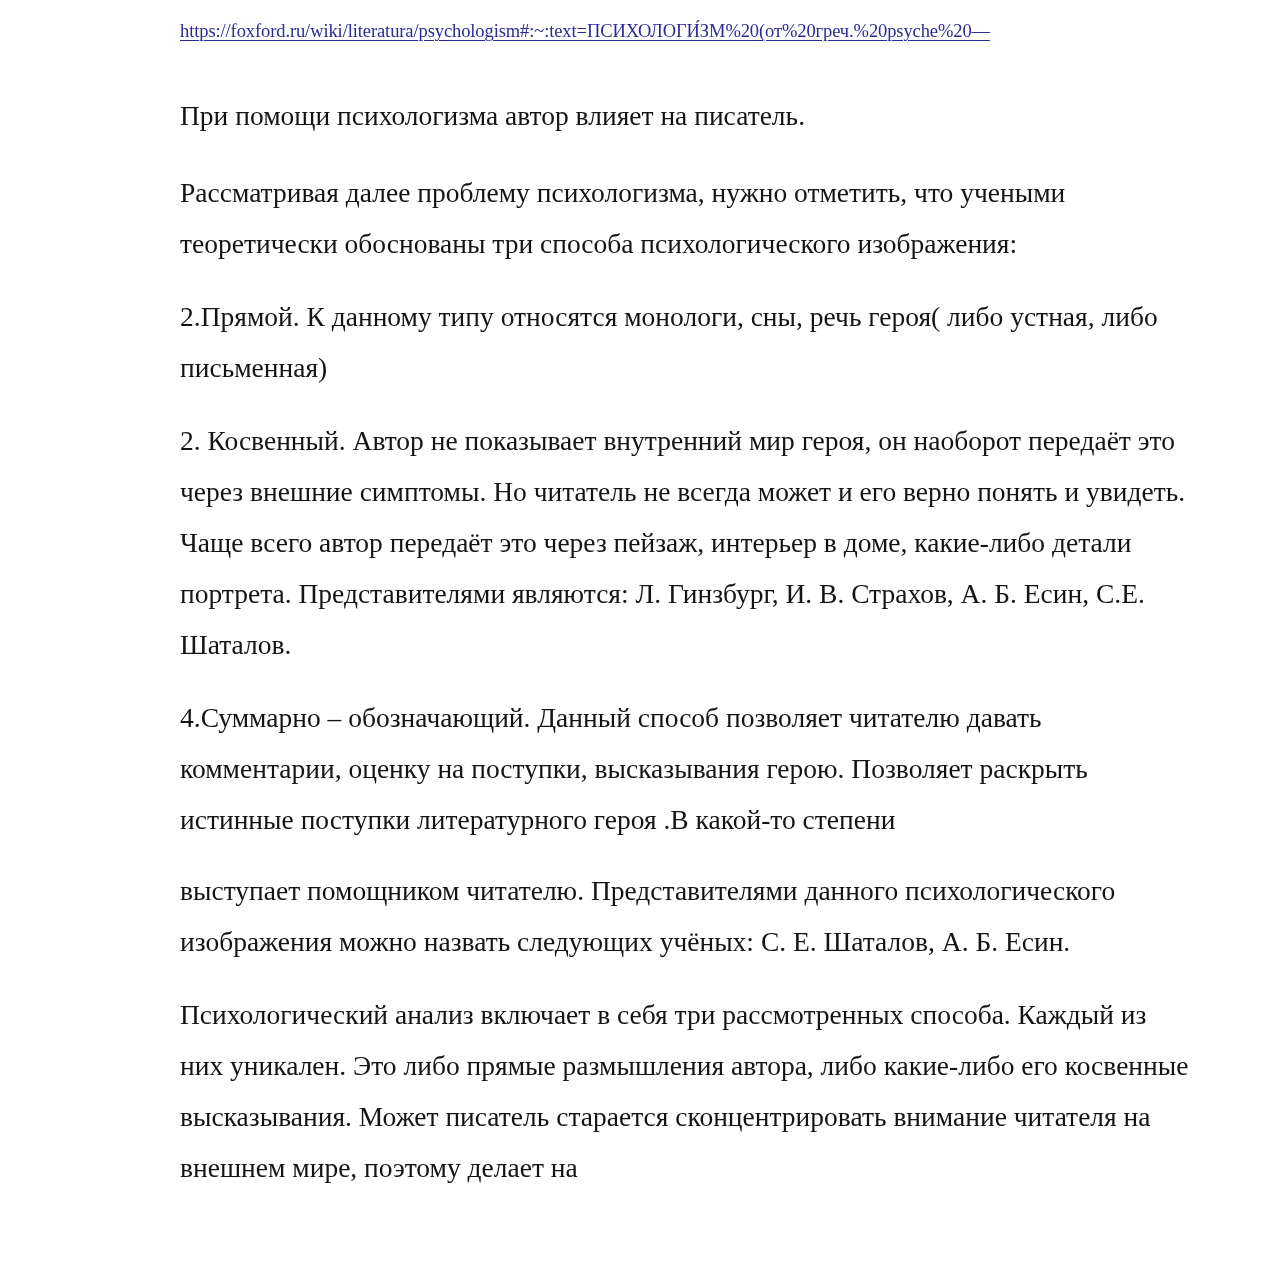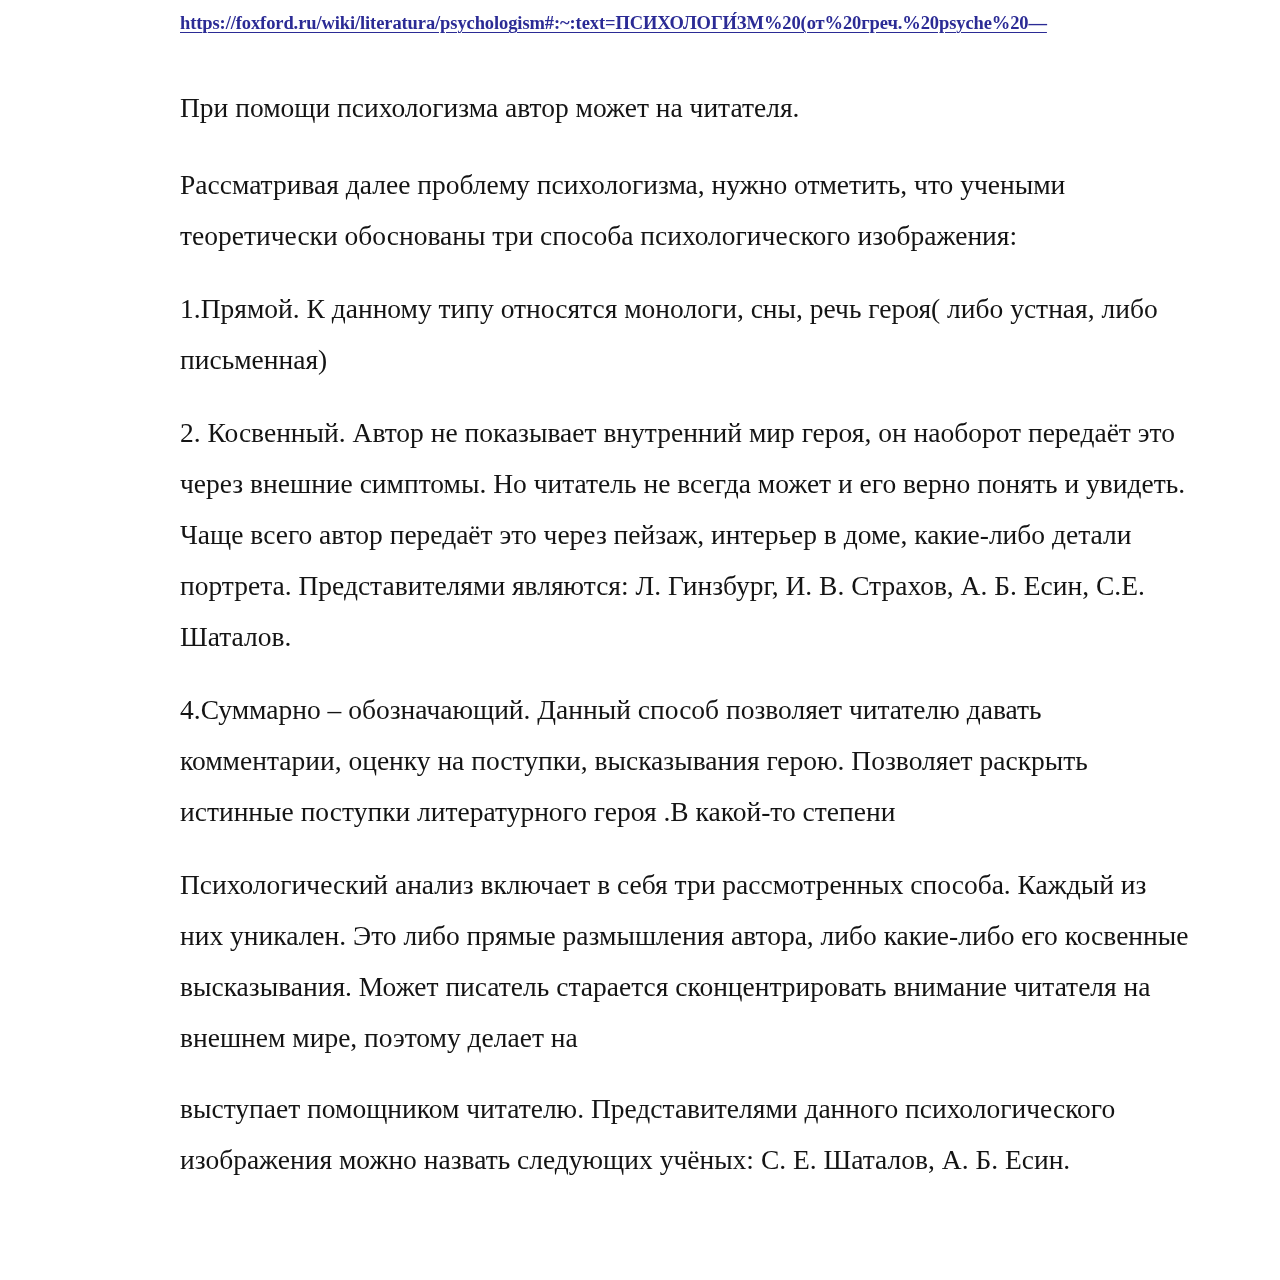--- a/index.html
+++ b/index.html
@@ -28,21 +28,21 @@
 
   .content {
     position: absolute;
     left: 180px;
     top: 0px;
     width: 1010px;
   }
 
   
   .link-block {
-    font-weight: bold;
+    padding-top: 8px;
   }
   .link-line {
     font-size: 18.5px;
     line-height: 46px;
     letter-spacing: -0.1px;
     white-space: nowrap;
     font-family: "Liberation Serif", "DejaVu Serif", serif;
   }
   .hyperlink {
     color: #2b2b95;
@@ -74,28 +74,28 @@
 </head>
 <body>
 
 <div class="page">
   <div class="content">
 
     <div class="link-block">
       <div class="link-line"><a class="hyperlink" href="#">https://foxford.ru/wiki/literatura/psychologism#:~:text=ПСИХОЛОГИ́ЗМ%20(от%20греч.%20psyche%20—</a></div>
     </div>
 
-    <p class="para first">При помощи психологизма автор может на читателя.</p>
+    <p class="para first">При помощи психологизма автор влияет на писатель.</p>
 
     <p class="para gap-lg">Рассматривая далее проблему психологизма, нужно отметить, что учеными теоретически обоснованы три способа психологического изображения:</p>
 
-    <p class="para gap-md">1.Прямой. К данному типу относятся монологи, сны, речь героя( либо устная, либо письменная)</p>
+    <p class="para gap-md">2.Прямой. К данному типу относятся монологи, сны, речь героя( либо устная, либо письменная)</p>
 
     <p class="para gap-md">2. Косвенный. Автор не показывает внутренний мир героя, он наоборот передаёт это через внешние симптомы. Но читатель не всегда может и его верно понять и увидеть. Чаще всего автор передаёт это через пейзаж, интерьер в доме, какие-либо детали портрета. Представителями являются: Л. Гинзбург, И. В. Страхов, А. Б. Есин, С.Е. Шаталов.</p>
 
     <p class="para gap-md">4.Суммарно – обозначающий. Данный способ позволяет читателю давать комментарии, оценку на поступки, высказывания герою. Позволяет раскрыть истинные поступки литературного героя .В какой-то степени</p>
 
+    <p class="para gap-sm">выступает помощником читателю. Представителями данного психологического изображения можно назвать следующих учёных: С. Е. Шаталов, А. Б. Есин.</p>
+
     <p class="para gap-md">Психологический анализ включает в себя три рассмотренных способа. Каждый из них уникален. Это либо прямые размышления автора, либо какие-либо его косвенные высказывания. Может писатель старается сконцентрировать внимание читателя на внешнем мире, поэтому делает на</p>
-
-    <p class="para gap-sm">выступает помощником читателю. Представителями данного психологического изображения можно назвать следующих учёных: С. Е. Шаталов, А. Б. Есин.</p>
 
   </div>
 </div>
 
 </body></html>

